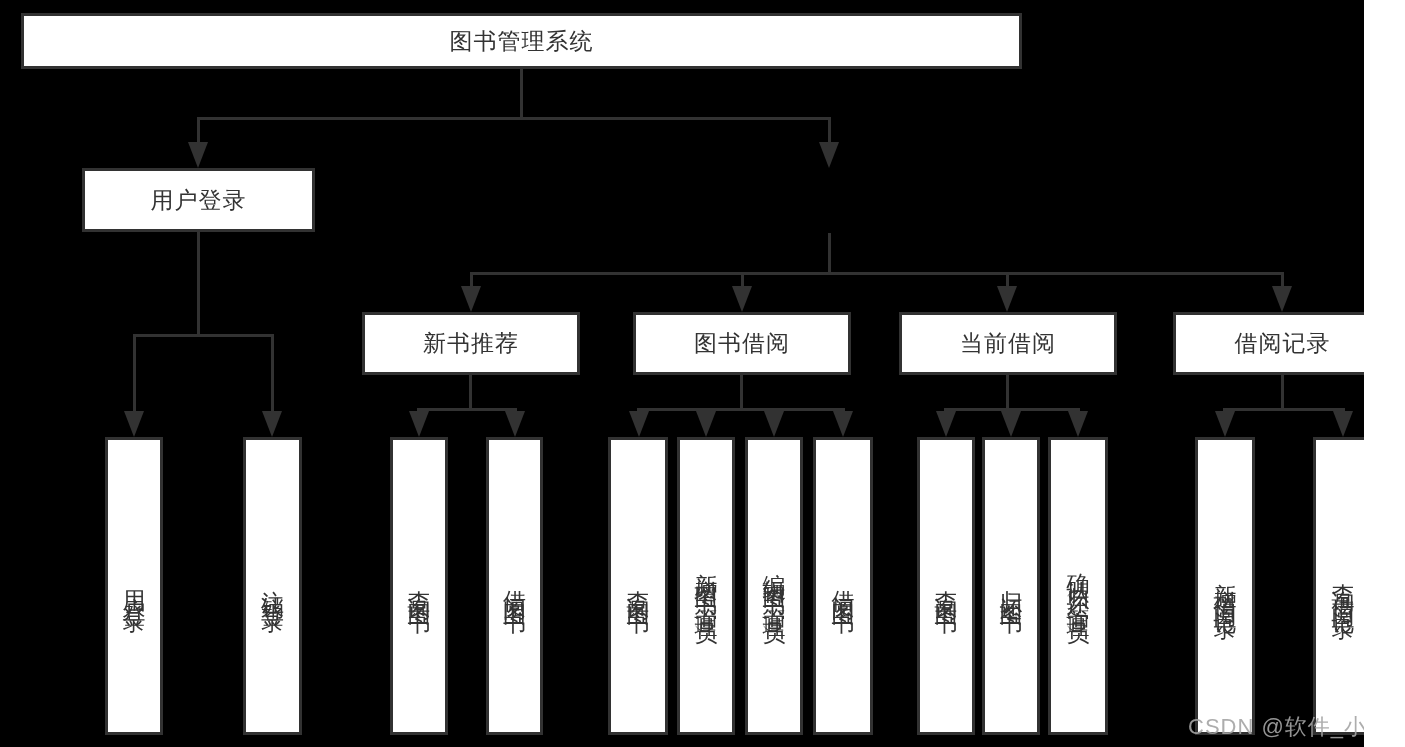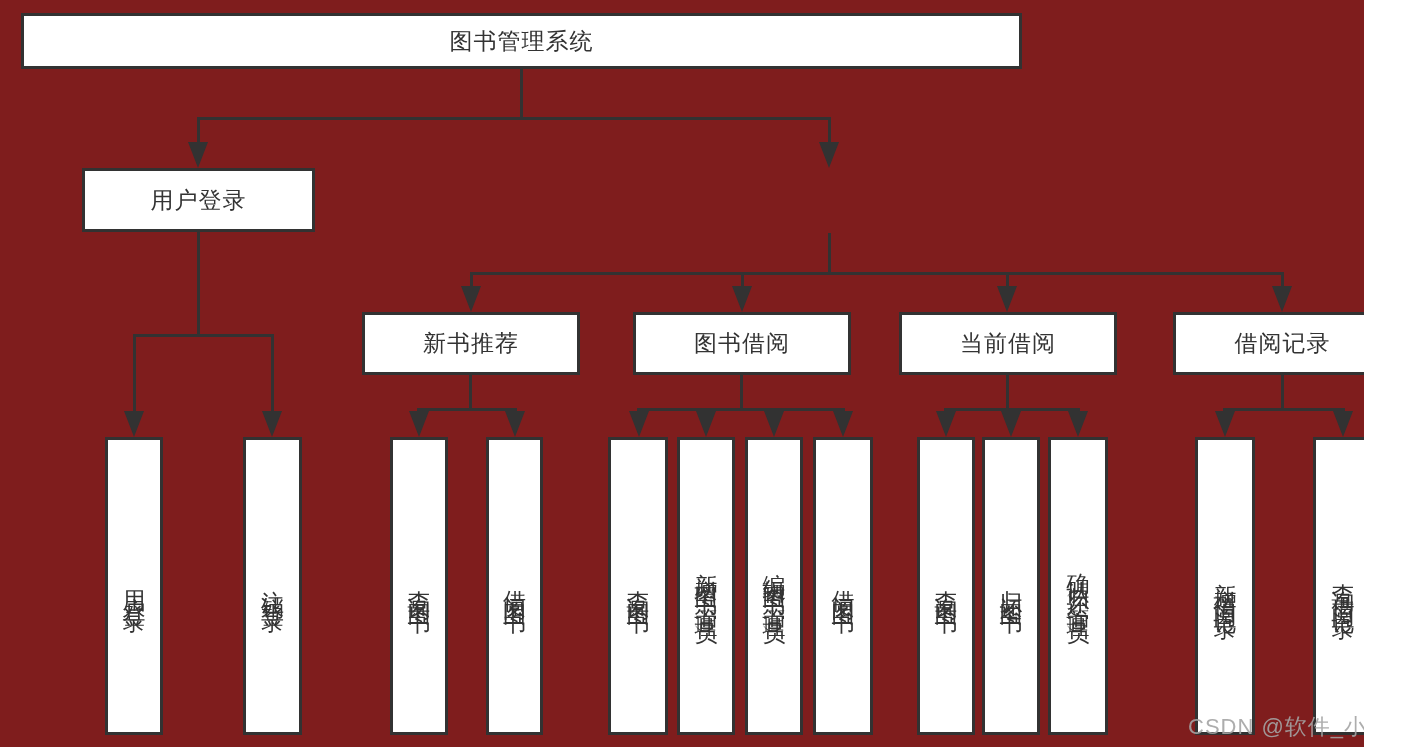--- a/index.html
+++ b/index.html
@@ -1,17 +1,17 @@
 <!DOCTYPE html>
 <html><head>
 <meta charset="utf-8">
 <style>
   html,body{margin:0;padding:0;background:#ffffff;}
   .canvas{
-    position:relative;width:1364px;height:747px;background:#7f1d1d;
+    position:relative;width:1364px;height:747px;background:#000000;
     font-family:"Liberation Sans",sans-serif;overflow:hidden;
   }
   .box{
     position:absolute;box-sizing:border-box;border:3px solid #323232;background:#ffffff;
     display:flex;align-items:center;justify-content:center;color:#333333;
   }
   .hbox{font-size:23px;letter-spacing:1px;}
   .vbox{
     writing-mode:vertical-rl;text-orientation:mixed;
     font-size:23px;letter-spacing:7px;line-height:1;

